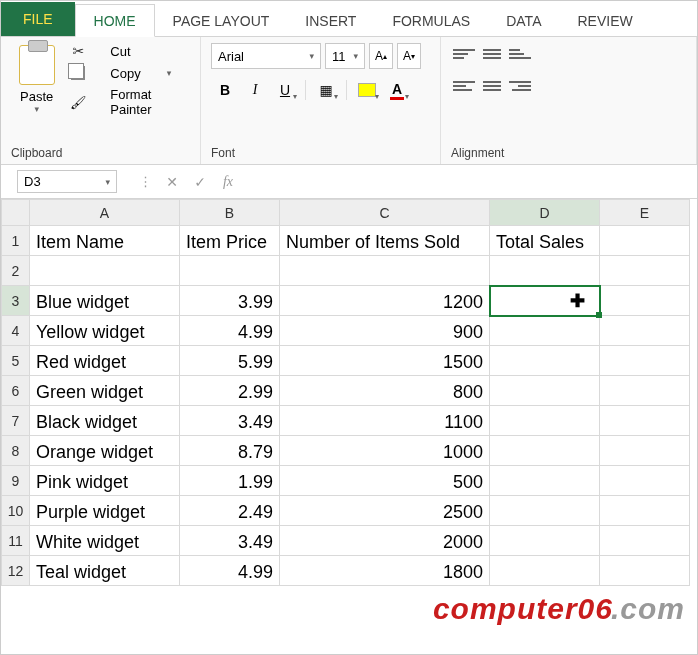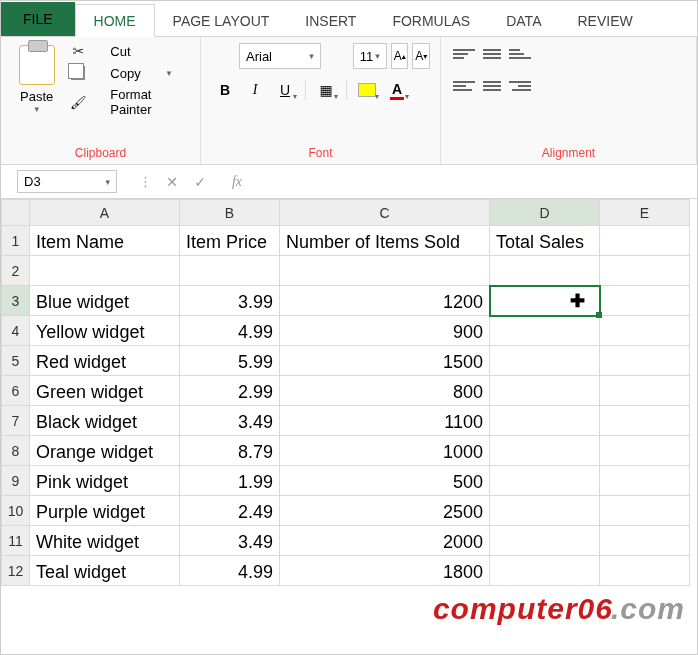--- a/index.html
+++ b/index.html
@@ -1,47 +1,47 @@
 <!DOCTYPE html>
 <html><head>
 <meta charset="utf-8">
 <style>
   * { box-sizing: border-box; margin: 0; padding: 0; }
   body { font-family: "Segoe UI", Tahoma, Arial, sans-serif; font-size: 13px; background: #fff; width: 698px; height: 655px; overflow: hidden; position: relative; border: 1px solid #ccc; }
 
   
   .tab-row { display: flex; align-items: flex-end; height: 36px; background: #fff; border-bottom: 1px solid #d4d4d4; }
   .tab { padding: 8px 18px 7px; font-size: 14px; color: #444; cursor: pointer; }
-  .tab.file { background: #217346; color: #000000; font-weight: normal; padding: 9px 22px; }
+  .tab.file { background: #217346; color: #fde047; font-weight: normal; padding: 9px 22px; }
   .tab.active { color: #217346; border: 1px solid #d4d4d4; border-bottom: 1px solid #fff; background: #fff; position: relative; top: 1px; }
 
   
   .ribbon { display: flex; height: 128px; border-bottom: 1px solid #d4d4d4; background: #f9f9f9; }
   .group { border-right: 1px solid #e1e1e1; padding: 6px 10px 4px; display: flex; flex-direction: column; justify-content: space-between; }
-  .group-label { text-align: center; font-size: 12px; color: #ef4444; margin-top: 4px; }
+  .group-label { font-size: 12px; color: #404040; margin-top: 4px; }
 
   .clipboard-group { width: 200px; }
   .clipboard-body { display: flex; gap: 8px; }
   .paste-big { display: flex; flex-direction: column; align-items: center; width: 54px; padding-top: 2px; }
   .paste-icon { width: 36px; height: 40px; background: linear-gradient(#fff,#fff); border: 1px solid #d9b84a; border-radius: 3px; position: relative; }
   .paste-icon::before { content: ""; position: absolute; top: -6px; left: 8px; width: 18px; height: 10px; background: #ccc; border: 1px solid #999; border-radius: 2px; }
   .paste-label { font-size: 13px; margin-top: 4px; }
   .paste-arrow { font-size: 9px; color: #666; }
   .clip-items { display: flex; flex-direction: column; gap: 6px; font-size: 13px; }
   .clip-item { display: flex; align-items: center; gap: 24px; }
   .ci-icon { width: 16px; height: 16px; display: inline-flex; align-items: center; justify-content: center; }
   .scissors::before { content: "\2702"; color: #333; font-size: 14px; }
   .copy-ico { width: 14px; height: 14px; border: 1px solid #888; background: #fff; position: relative; }
   .copy-ico::after { content: ""; position: absolute; left: -4px; top: -4px; width: 14px; height: 14px; border: 1px solid #888; background: #fff; }
   .brush::before { content: "\1F58C"; font-size: 13px; }
   .mini-drop { font-size: 9px; color: #666; margin-left: 2px; }
 
   .font-group { width: 240px; }
   .font-row1 { display: flex; gap: 4px; align-items: center; }
-  .font-sel { border: 1px solid #c8c8c8; background: #fff; height: 26px; display: flex; align-items: center; padding: 0 6px; margin-left: 28px; }
+  .font-sel { border: 1px solid #c8c8c8; background: #fff; height: 26px; display: flex; align-items: center; padding: 0 6px; }
   .font-name { width: 110px; justify-content: space-between; }
   .font-size { width: 40px; justify-content: space-between; }
   .size-step { border: 1px solid #c8c8c8; background: #fff; height: 26px; width: 24px; display: flex; align-items: center; justify-content: center; font-size: 12px; }
   .font-row2 { display: flex; gap: 2px; margin-top: 8px; align-items: center; }
   .fbtn { width: 28px; height: 26px; display: flex; align-items: center; justify-content: center; border: 1px solid transparent; font-size: 14px; position: relative; }
   .fbtn.bold { font-weight: bold; }
   .fbtn.italic { font-style: italic; font-family: "Times New Roman", serif; }
   .fbtn.under { text-decoration: underline; }
   .fbtn .dd { font-size: 8px; color: #666; position: absolute; right: 1px; bottom: 1px; }
   .border-ico::before { content: "\25A6"; }
@@ -54,21 +54,21 @@
   .abtn span { height: 2px; background: #666; }
   .abtn.top span:nth-child(1){width:100%} .abtn.top span:nth-child(2){width:70%} .abtn.top span:nth-child(3){width:50%}
   .abtn.mid span{width:80%;margin:0 auto}
   .abtn.left span:nth-child(1){width:100%} .abtn.left span:nth-child(2){width:60%} .abtn.left span:nth-child(3){width:85%}
 
   
   .fbar { display: flex; align-items: center; height: 34px; border-bottom: 1px solid #d4d4d4; }
   .name-box { width: 100px; border: 1px solid #c8c8c8; margin: 16px; padding: 3px 6px; display: flex; justify-content: space-between; align-items: center; background: #fff; }
   .fbar-sep { padding: 0 6px; color: #999; }
   .fbar-btn { width: 28px; text-align: center; color: #999; font-size: 14px; }
-  .fx { font-style: italic; font-family: "Times New Roman"; text-align: right; }
+  .fx { font-style: italic; font-family: "Times New Roman"; }
   .finput { flex: 1; padding: 3px 6px; }
 
   
   .grid-wrap { position: relative; }
   table.sheet { border-collapse: collapse; table-layout: fixed; }
   .sheet th, .sheet td { border: 1px solid #d9d9d9; font-weight: normal; }
   .sheet thead th { background: #eee; text-align: center; font-size: 14px; color: #333; height: 26px; }
   .sheet .corner { width: 28px; background: #eee; }
   .sheet .rowh { background: #eee; text-align: center; width: 28px; font-size: 14px; color: #333; }
   .sheet thead th.selcol, .sheet .rowh.selrow { background: #d7e4d7; }

